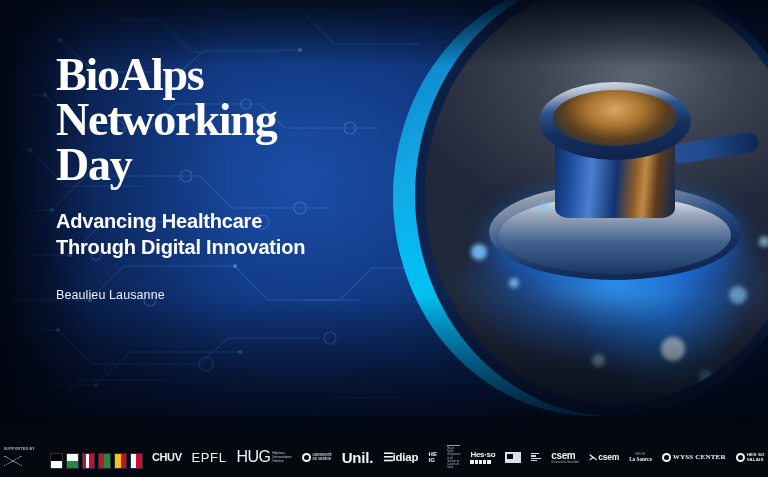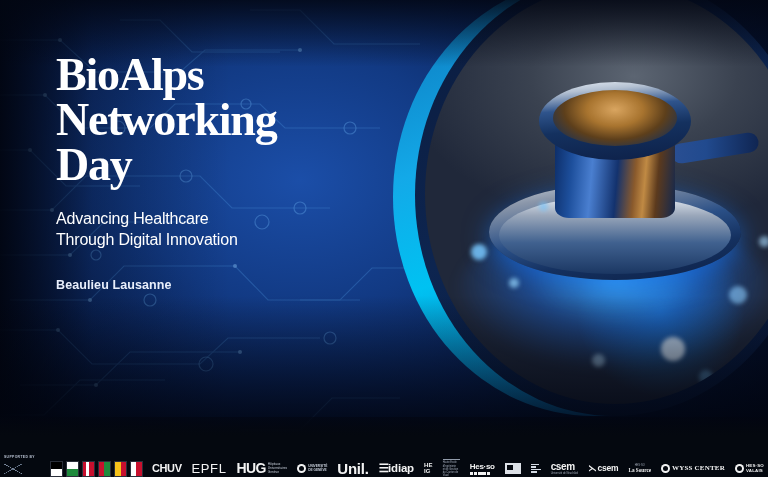--- a/index.html
+++ b/index.html
@@ -124,44 +124,44 @@
     font-size:46px;
     line-height:.98;
     font-weight:700;
     color:#ffffff;
     letter-spacing:-1.2px;
     white-space:pre-line;
     font-family:Liberation Serif, serif;
   }
   .subtitle {
     margin-top:22px;
-    font-size:16px;
+    font-size:20px;
     line-height:1.28;
-    font-weight:400;
+    font-weight:700;
     color:#ffffff;
     letter-spacing:-.2px;
     white-space:pre-line;
   }
   .venue {
     margin-top:26px;
     font-size:12.5px;
     line-height:1.5;
-    font-weight:700;
+    font-weight:400;
     color:#e8eefb;
     letter-spacing:.1px;
   }
   .venue div { white-space:nowrap; }
 
   
   .sponsor-bar {
     position:absolute; left:0; bottom:0;
     width:768px; height:60px;
     background:linear-gradient(to bottom, rgba(2,5,16,.55) 0%, #04080f 30%, #04080f 100%);
     display:flex; align-items:flex-end;
-    padding:0 4px 0 4px;
+    padding:0 4px 8px 4px;
   }
   .supported {
     flex:0 0 auto;
     width:44px;
     margin-right:2px;
     display:flex; flex-direction:column; align-items:flex-start;
   }
   .supported-label {
     font-size:3.4px;
     letter-spacing:.35px;
@@ -192,21 +192,21 @@
     color:#ffffff;
     display:flex; align-items:center;
     opacity:.95;
     white-space:nowrap;
   }
   .tiny { font-size:3.2px; line-height:1.25; color:#cfd6e2; font-weight:400; }
   .micro { font-size:2.6px; line-height:1.2; color:#aeb7c6; }
 
   .l-chuv  { font-size:11px; font-weight:700; letter-spacing:-.4px; }
   .l-epfl  { font-size:13px; font-weight:400; letter-spacing:.6px; }
-  .l-hug   { font-size:14px; font-weight:700; letter-spacing:-.6px; }
+  .l-hug   { font-size:16px; font-weight:400; letter-spacing:-.6px; }
   .l-unil  { font-size:15px; font-weight:700; letter-spacing:-.2px; }
   .l-csem  { font-size:11.5px; font-weight:700; letter-spacing:-.2px; }
   .l-heig  { font-size:6px; font-weight:700; line-height:1.02; letter-spacing:.2px; }
   .l-hesso { font-size:8px; font-weight:700; letter-spacing:-.3px; }
   .l-unine { font-size:10px; font-weight:800; letter-spacing:-.4px; }
   .l-idiap { font-size:8.5px; font-weight:700; letter-spacing:-.2px; }
   .l-source{ font-size:5.2px; font-weight:700; font-family:"Liberation Serif", serif; }
   .l-wyss  { font-size:7px; font-weight:700; font-family:"Liberation Serif", serif; letter-spacing:.2px; }
   .l-last  { font-size:4.4px; font-weight:700; letter-spacing:.2px; }
 

